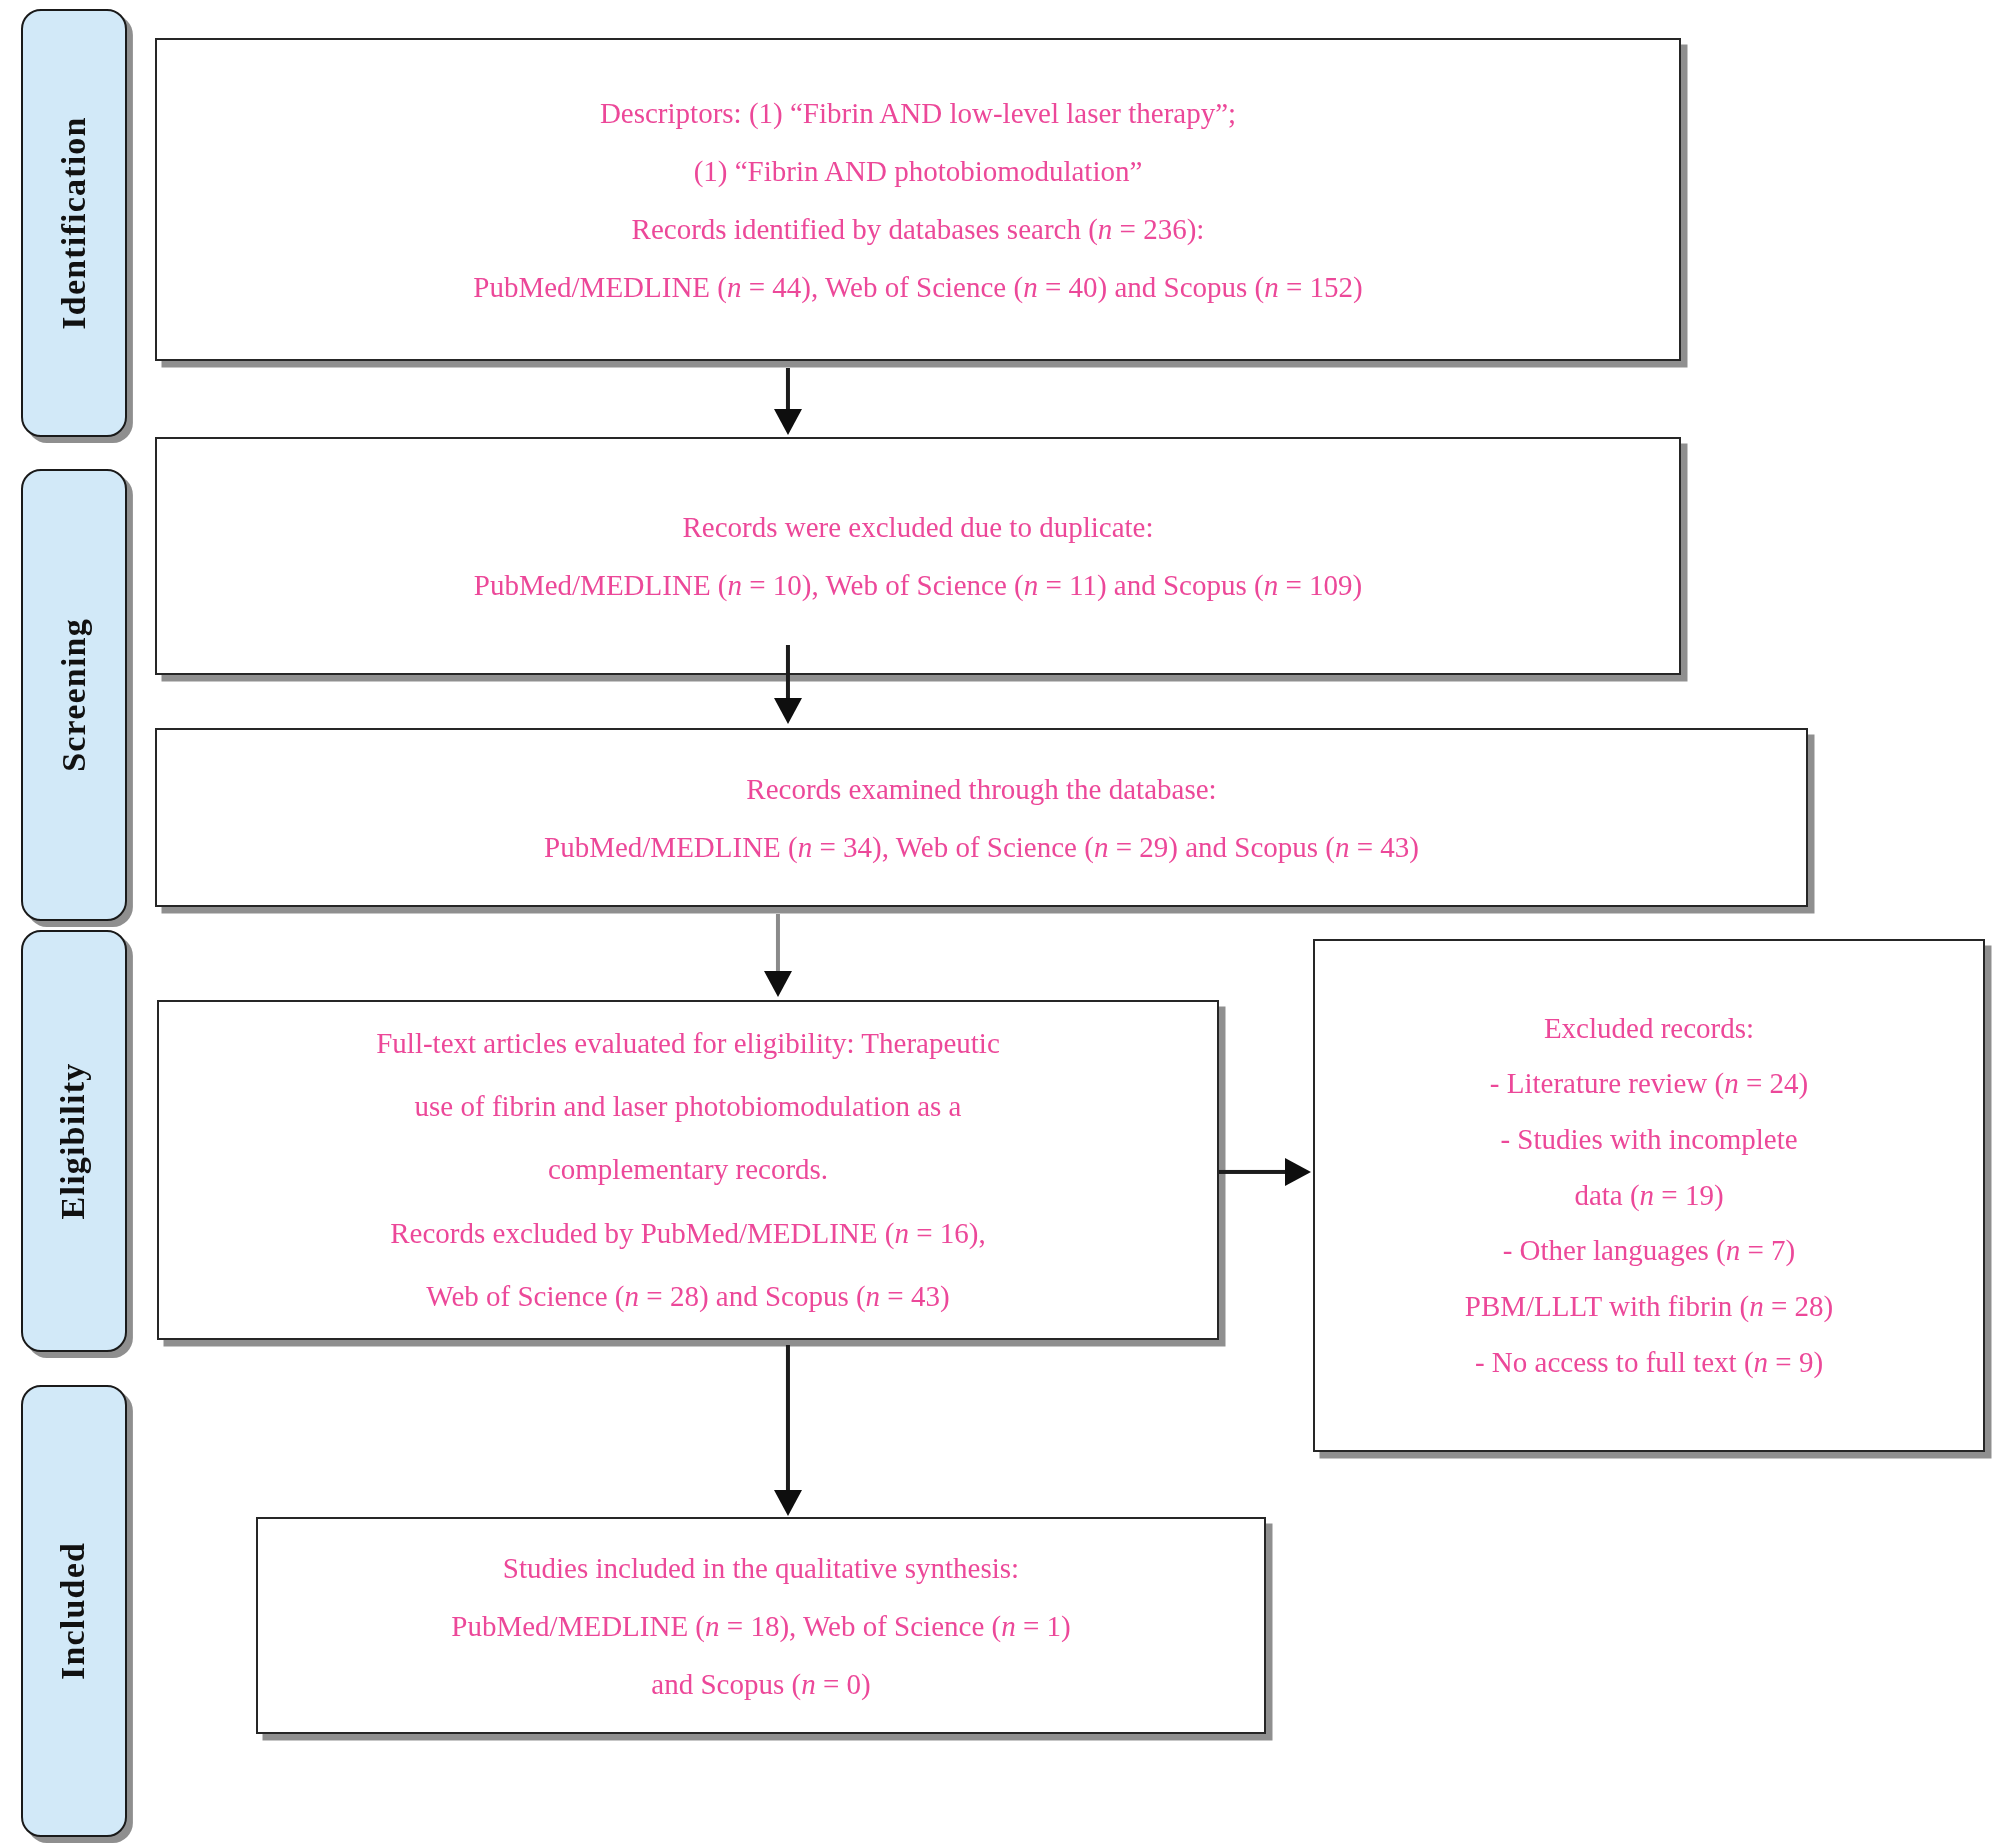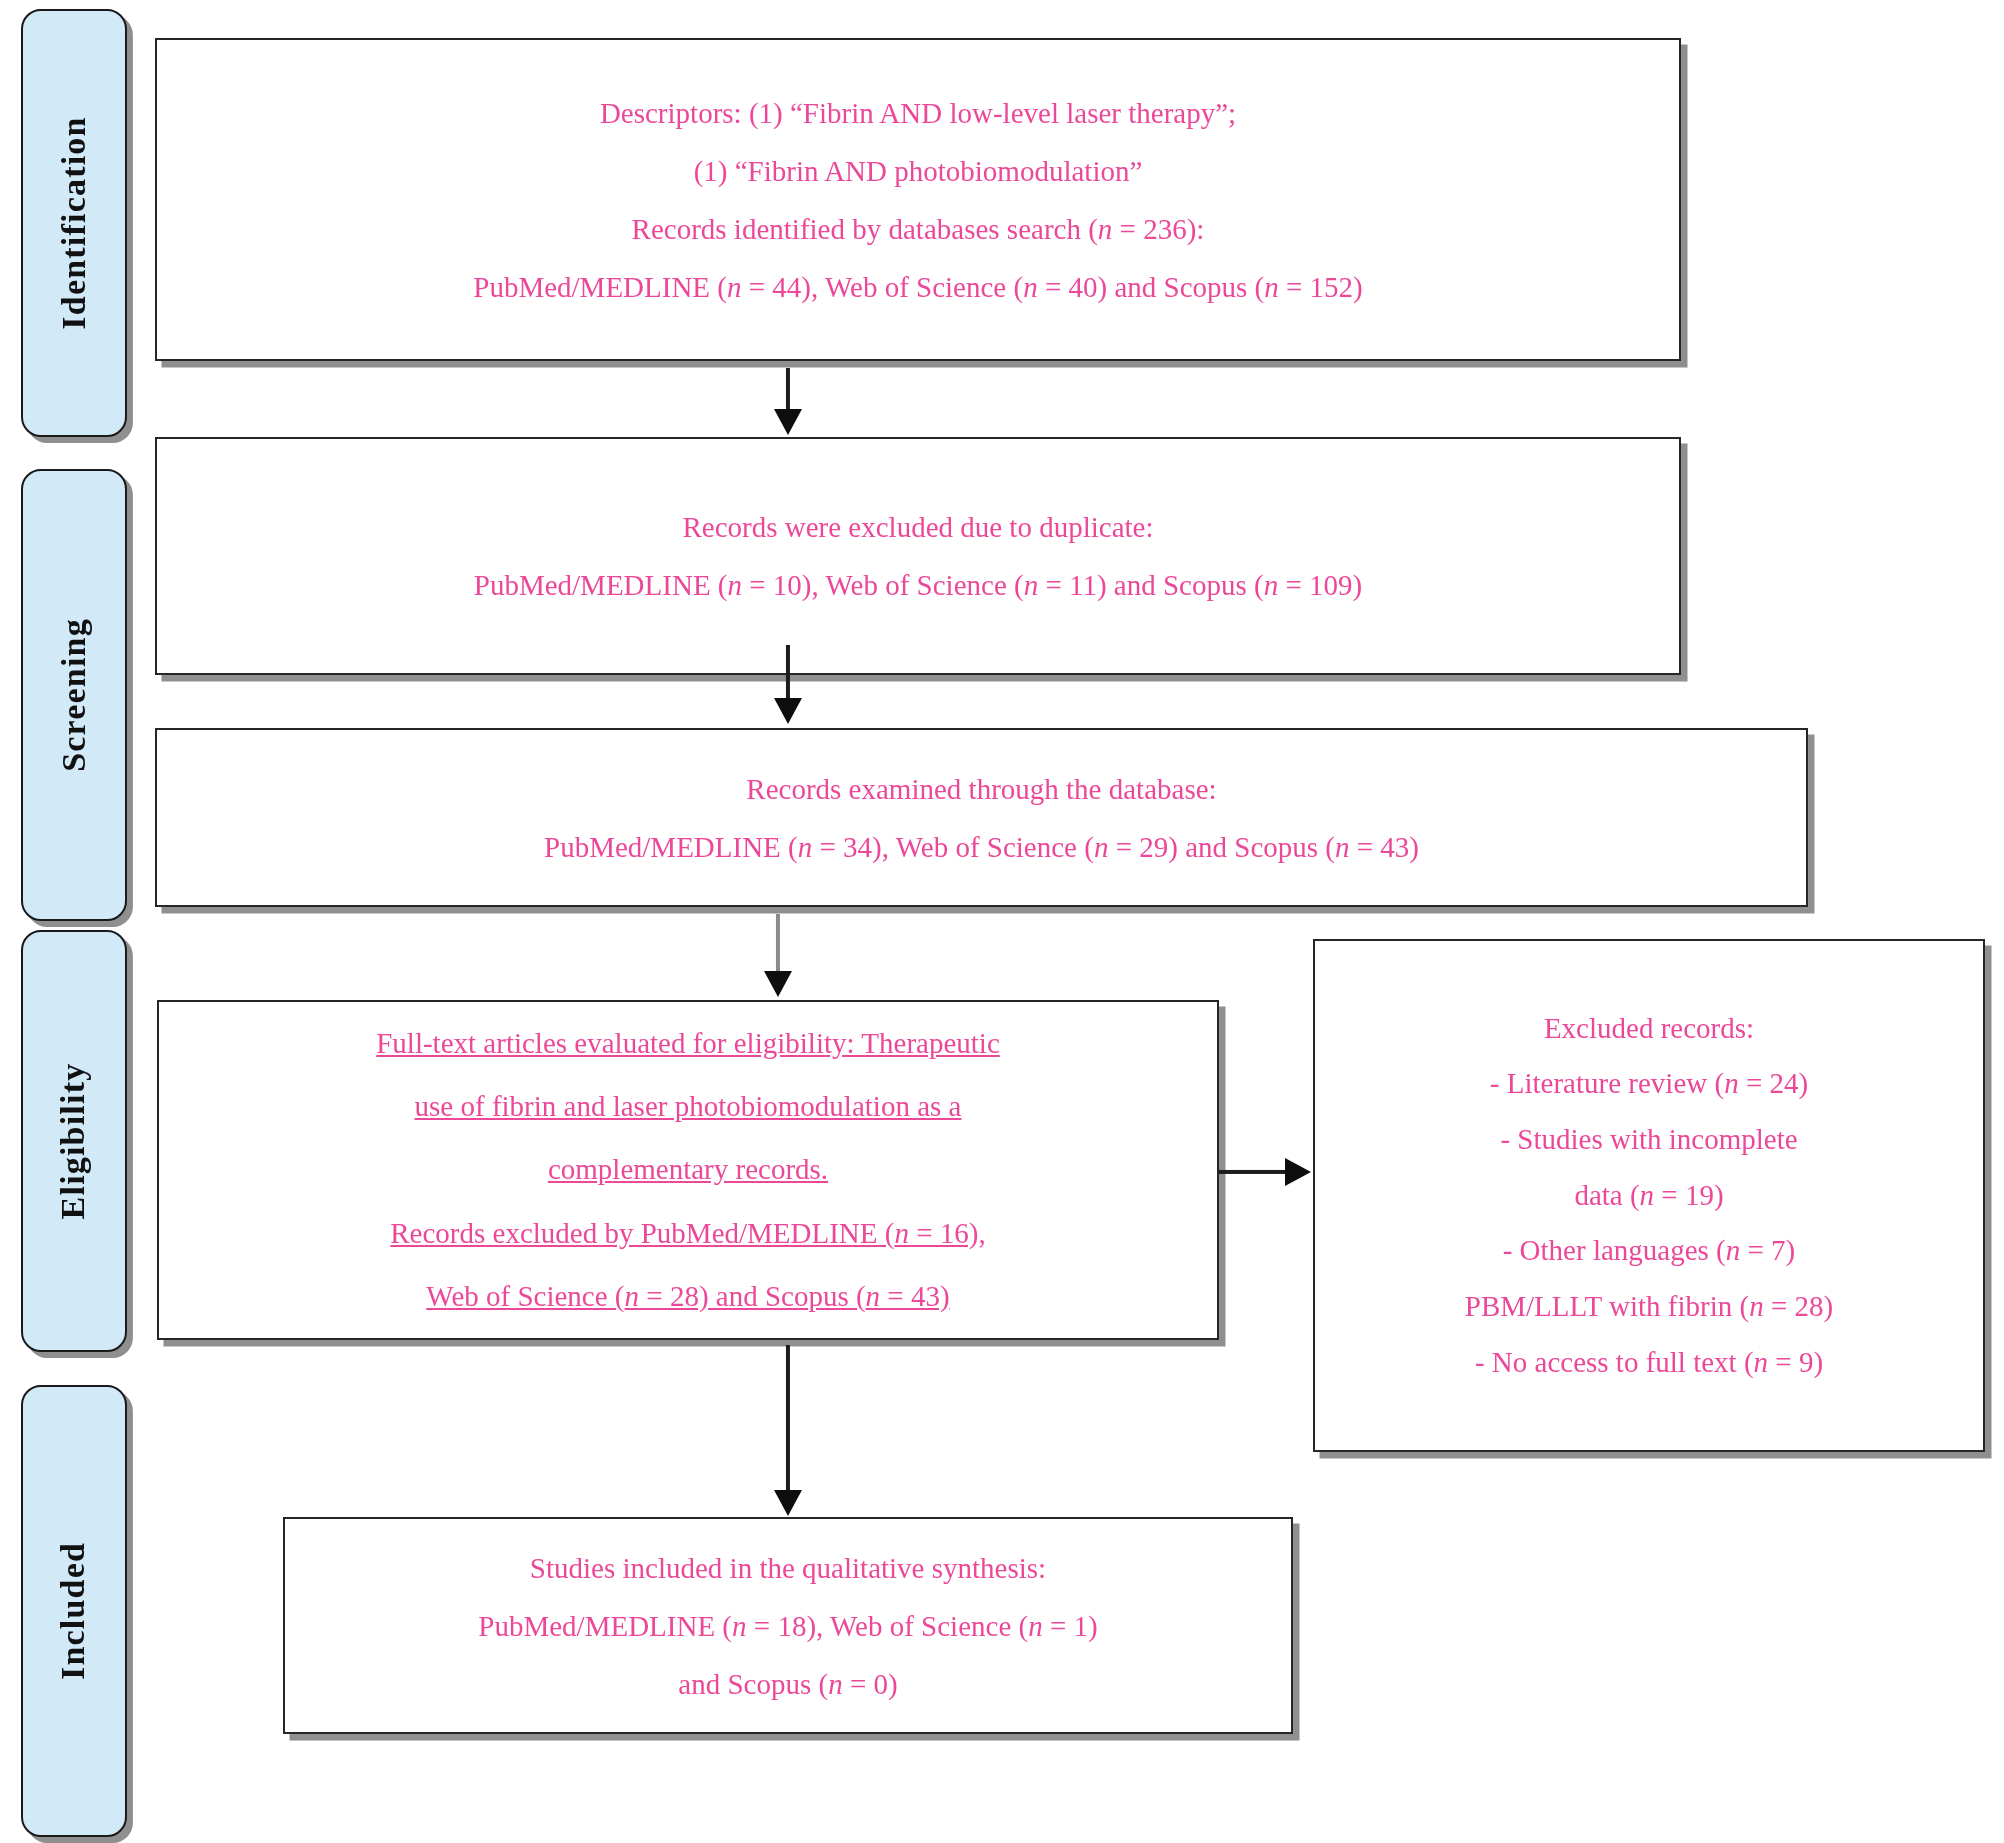--- a/index.html
+++ b/index.html
@@ -33,21 +33,21 @@
     position:absolute;
     background:#ffffff;
     border:2.9px solid #262626;
     box-shadow:6.5px 6.5px 0 0 #8f8f8f;
     box-sizing:border-box;
     display:flex;align-items:center;justify-content:center;
     text-align:center;
   }
   .fbox .lines{width:100%;padding:0 17.6px;}
   .line{display:block;font-size:29px;line-height:2.0;color:#ec4899;}
-  .lh-tall .line{line-height:2.18;text-decoration:underline;}
+  .lh-tall .line{line-height:2.18;}
   .lh-med .line{line-height:1.92;}
   
   .arrow-v{position:absolute;}
   .arrow-v .shaft{
     position:absolute;left:50%;transform:translateX(-50%);
     width:4.1px;background:#1c1c1c;top:0;
   }
   .arrow-v .head{
     position:absolute;left:50%;transform:translateX(-50%);
     bottom:0;width:0;height:0;
@@ -151,21 +151,21 @@
       <span class="line sci">PBM/LLLT with fibrin (<i>n</i> = 28)</span>
       <span class="line sci">- No access to full text (<i>n</i> = 9)</span>
     </div>
   </div>
 
   <div class="arrow-v" style="left:772px;top:1345px;width:32px;height:171px;">
     <div class="shaft" style="height:148px;"></div>
     <div class="head"></div>
   </div>
 
-  <div class="fbox" style="left:283px;top:1517px;width:1010px;height:217px;">
+  <div class="fbox" style="left:256px;top:1517px;width:1010px;height:217px;">
     <div class="lines">
       <span class="line sci">Studies included in the qualitative synthesis:</span>
       <span class="line sci">PubMed/MEDLINE (<i>n</i> = 18), Web of Science (<i>n</i> = 1)</span>
       <span class="line sci">and Scopus (<i>n</i> = 0)</span>
     </div>
   </div>
 
 </div>
 
 

